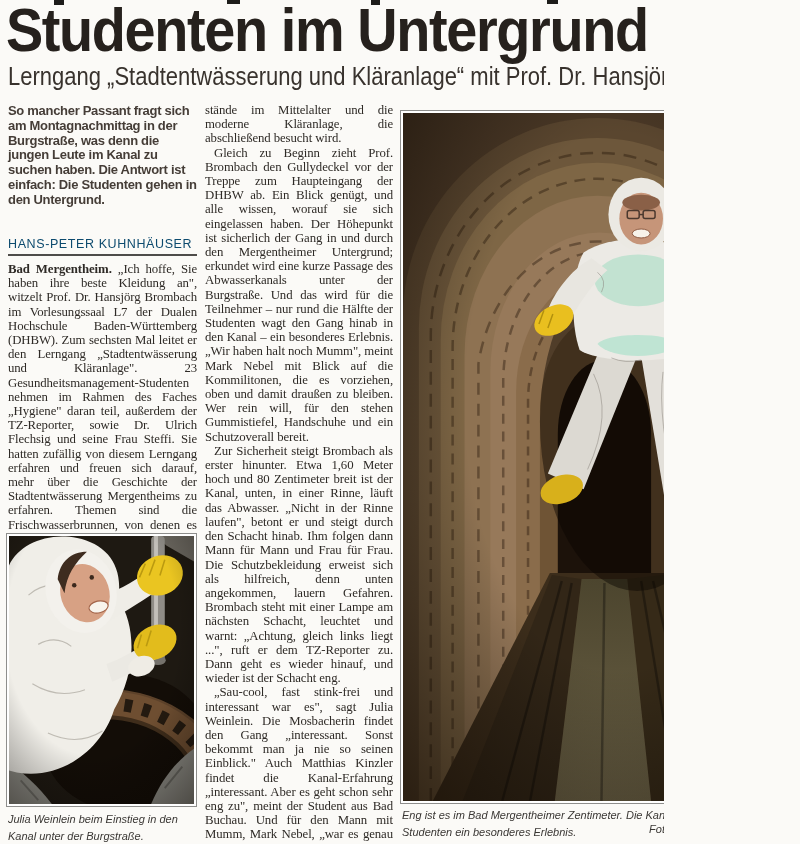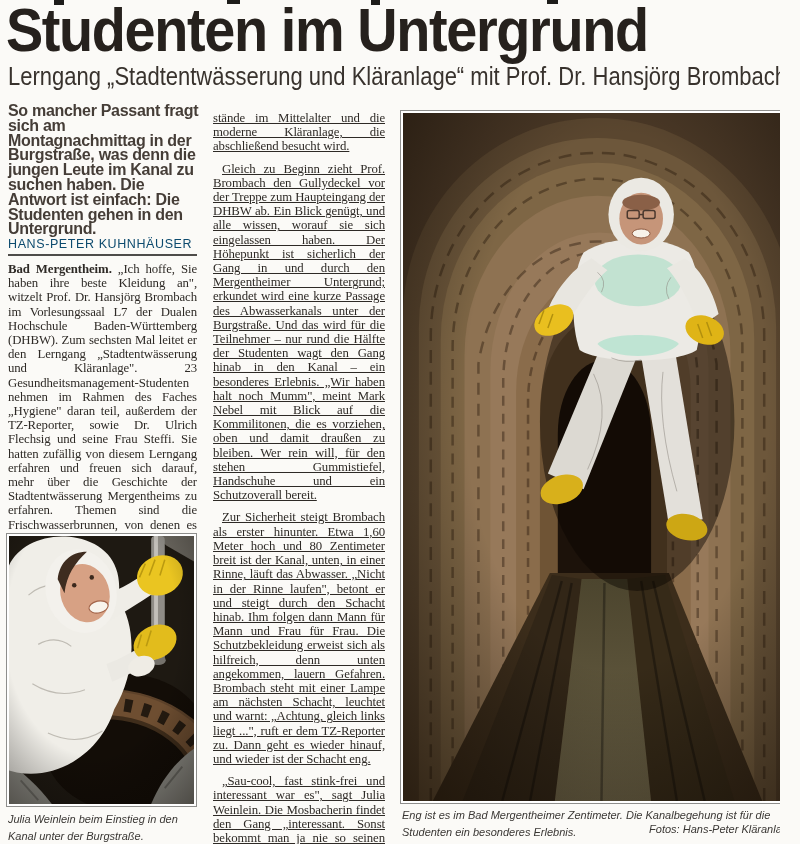--- a/index.html
+++ b/index.html
@@ -1,33 +1,33 @@
 <!DOCTYPE html>
 <html lang="de"><head>
 <meta charset="utf-8">
 <style>
   html,body{margin:0;padding:0;background:#fbfaf7;}
-  .page{position:relative;width:780px;height:844px;background:#fbfaf7;overflow:hidden;
+  .page{position:relative;width:664px;height:844px;background:#fbfaf7;overflow:hidden;
         font-family:"Liberation Sans",sans-serif;}
   .art{position:absolute;background:#1d1c1a;}
   .headline{position:absolute;left:6px;top:0px;font-size:62px;font-weight:bold;color:#26211d;
             letter-spacing:-1.5px;white-space:nowrap;transform:scaleX(0.90);transform-origin:0 0;
             line-height:60px;}
   .subtitle{position:absolute;left:8px;top:61px;font-size:25px;font-weight:400;color:#38322d;
             white-space:nowrap;transform:scaleX(0.88);transform-origin:0 0;line-height:30px;}
-  .lead{position:absolute;left:8px;top:104px;width:192px;font-weight:bold;font-size:16px;
+  .lead{position:absolute;left:8px;top:104px;width:192px;font-weight:bold;font-size:13px;
         line-height:14.8px;color:#453d37;letter-spacing:-0.3px;}
   .author{position:absolute;left:8px;top:237px;width:190px;font-size:12.5px;letter-spacing:0.6px;
           color:#0c4a6e;}
   .author-rule{position:absolute;left:8px;top:254px;width:189px;height:2px;background:#4e4c4a;}
   .serif{font-family:"Liberation Serif","DejaVu Serif",serif;font-size:12.8px;line-height:14.2px;
          color:#2e2a26;text-align:justify;letter-spacing:-0.1px;hyphens:auto;}
   .col1-body{position:absolute;left:8px;top:262px;width:189px;}
   .col2{position:absolute;left:205px;top:103px;width:188px;}
-  .col2 p{margin:8px;text-decoration:underline;}
+  .col2 p{margin:0;}
   .col2 p.ind{text-indent:9px;}
   .dateline{font-weight:bold;}
   .photo{position:absolute;border:1px solid #8e8e8c;background:#fff;padding:2px;box-sizing:border-box;}
   .photo svg{display:block;width:100%;height:100%;}
   .photo-left{left:6px;top:533px;width:191px;height:274px;}
   .photo-right{left:400px;top:110px;width:395px;height:694px;}
   .caption{position:absolute;font-size:11px;line-height:17px;color:#3a3734;font-style:italic;}
   .cap-left{left:8px;top:811px;width:190px;}
   .cap-right{left:402px;top:807px;width:392px;}
   .credit{position:absolute;right:0;top:13.8px;}

